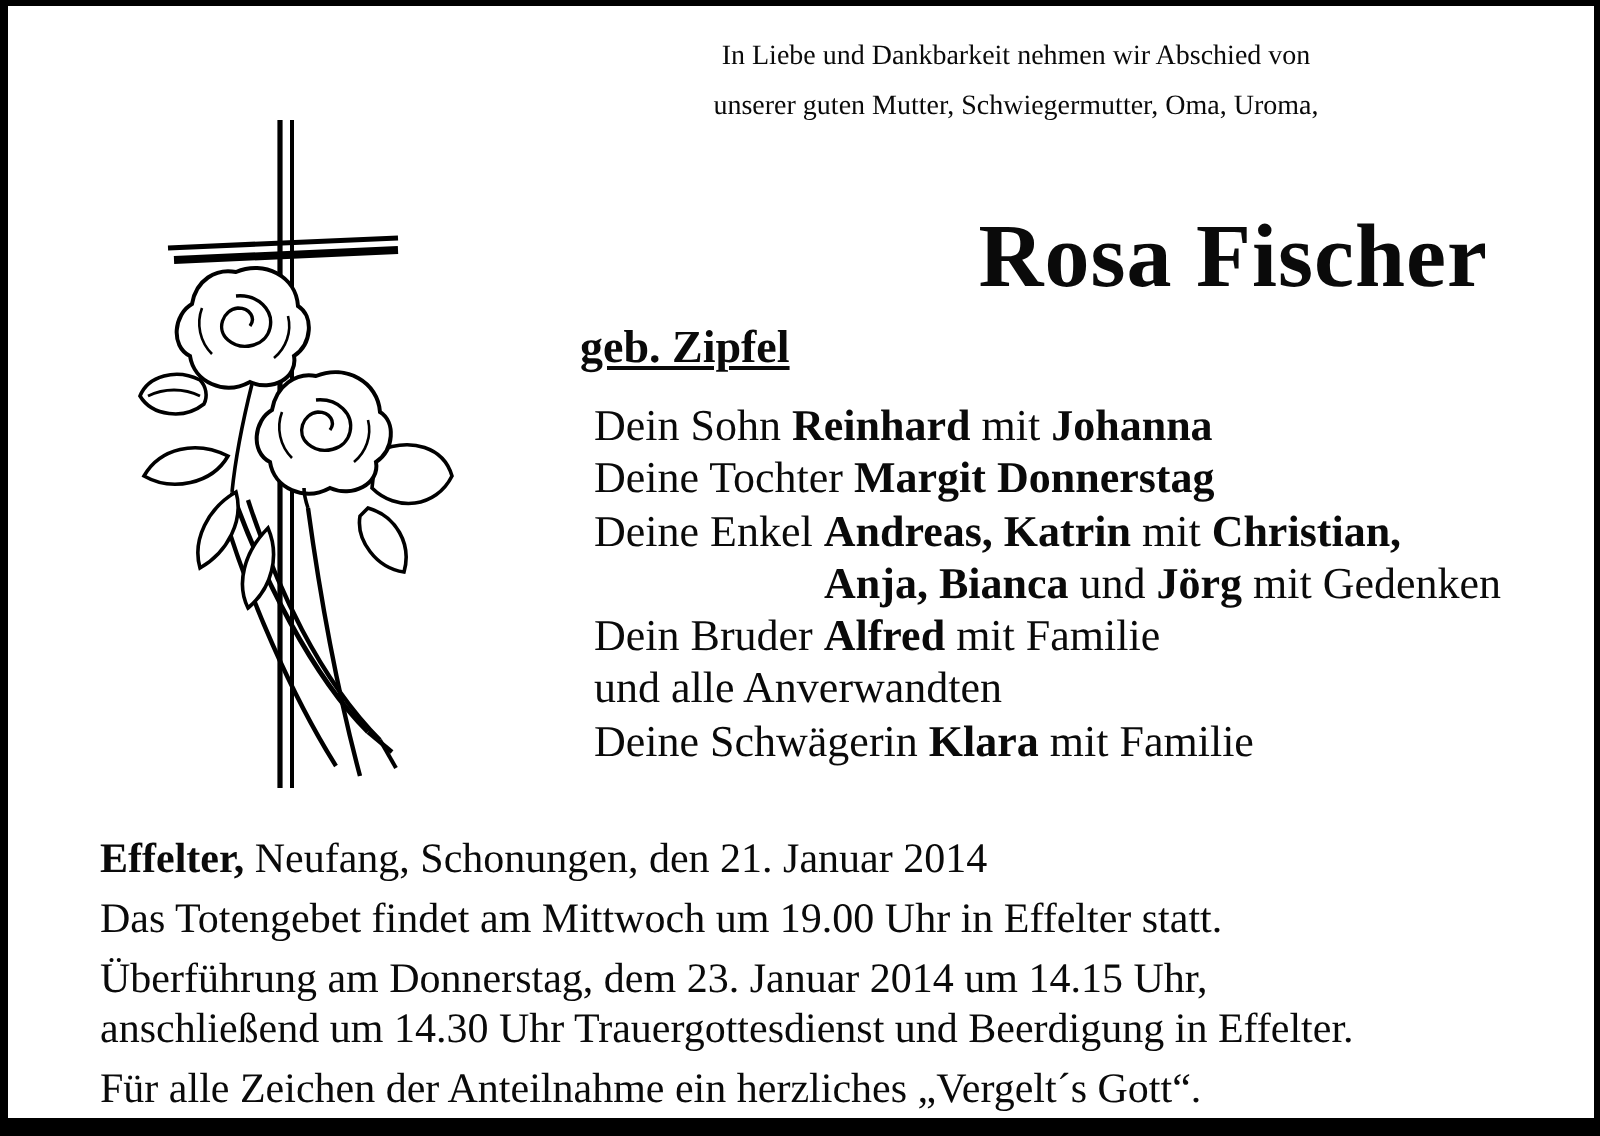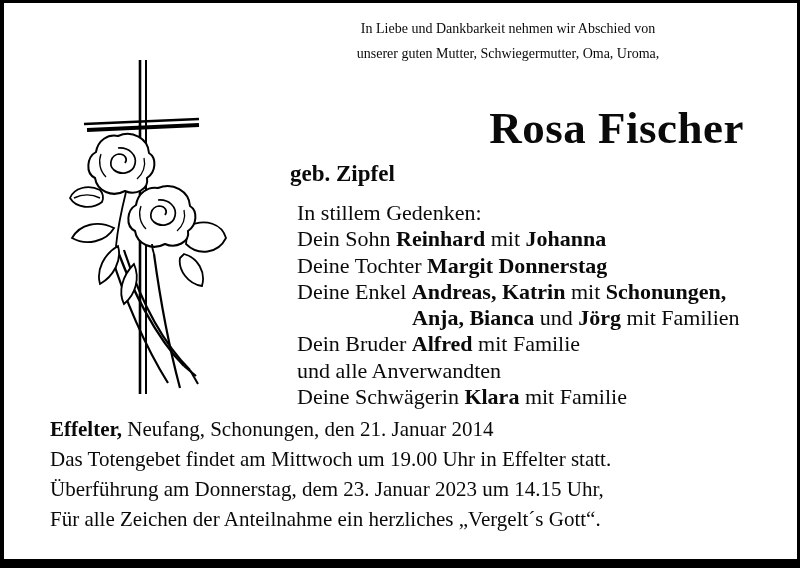--- a/index.html
+++ b/index.html
@@ -49,21 +49,21 @@
     position: absolute;
     left: 286px;
     top: 158px;
     width: 424px;
     display: flex;
     justify-content: space-between;
     align-items: baseline;
     font-size: 21px;
     white-space: nowrap;
   }
-  .maiden-name { font-weight: bold; font-size: 23px; }
+  .maiden-name { font-weight: bold; font-size: 23px; text-decoration: underline; }
   .memorial-block {
     position: absolute;
     left: 293px;
     top: 197px;
     width: 470px;
     font-size: 22px;
     line-height: 26.3px;
     white-space: nowrap;
   }
   .footer-block {
@@ -132,32 +132,32 @@
     <div class="tline">unserer guten Mutter, Schwiegermutter, Oma, Uroma,</div>
   </div>
 
   <div class="deceased-name">Rosa Fischer</div>
 
   <div class="dates-row">
     <span class="maiden-name">geb. Zipfel</span>
   </div>
 
   <div class="memorial-block">
-    <div class="tline">In stillem Gedenken:</div>
     <div>
         <div class="tline"><span>Dein Sohn </span><span class="b">Reinhard</span><span> mit </span><span class="b">Johanna</span></div>
         <div class="tline"><span>Deine Tochter </span><span class="b">Margit Donnerstag</span></div>
-        <div class="tline"><span>Deine Enkel </span><span class="b">Andreas, Katrin</span><span> mit </span><span class="b">Schonungen,</span></div>
-        <div class="tline indent"><span class="b">Anja, Bianca</span><span> und </span><span class="b">Jörg</span><span> mit Familien</span></div>
+        <div class="tline"><span>Deine Enkel </span><span class="b">Andreas, Katrin</span><span> mit </span><span class="b">Christian,</span></div>
+        <div class="tline indent"><span class="b">Anja, Bianca</span><span> und </span><span class="b">Jörg</span><span> mit Gedenken</span></div>
         <div class="tline"><span>Dein Bruder </span><span class="b">Alfred</span><span> mit Familie</span></div>
         <div class="tline"><span>und alle Anverwandten</span></div>
         <div class="tline"><span>Deine Schwägerin </span><span class="b">Klara</span><span> mit Familie</span></div>
       </div>
   </div>
 
   <div class="footer-block">
       <div class="tline"><span class="b">Effelter,</span><span> Neufang, Schonungen, den 21. Januar 2014</span></div>
       <div class="tline gap"><span>Das Totengebet findet am Mittwoch um 19.00 Uhr in Effelter statt.</span></div>
-      <div class="tline gap"><span>Überführung am Donnerstag, dem 23. Januar 2023 um 14.15 Uhr,</span></div>
+      <div class="tline gap"><span>Überführung am Donnerstag, dem 23. Januar 2014 um 14.15 Uhr,</span></div>
+      <div class="tline"><span>anschließend um 14.30 Uhr Trauergottesdienst und Beerdigung in Effelter.</span></div>
       <div class="tline gap"><span>Für alle Zeichen der Anteilnahme ein herzliches „Vergelt´s Gott“.</span></div>
     </div>
 
 </div>
 
 </body></html>

